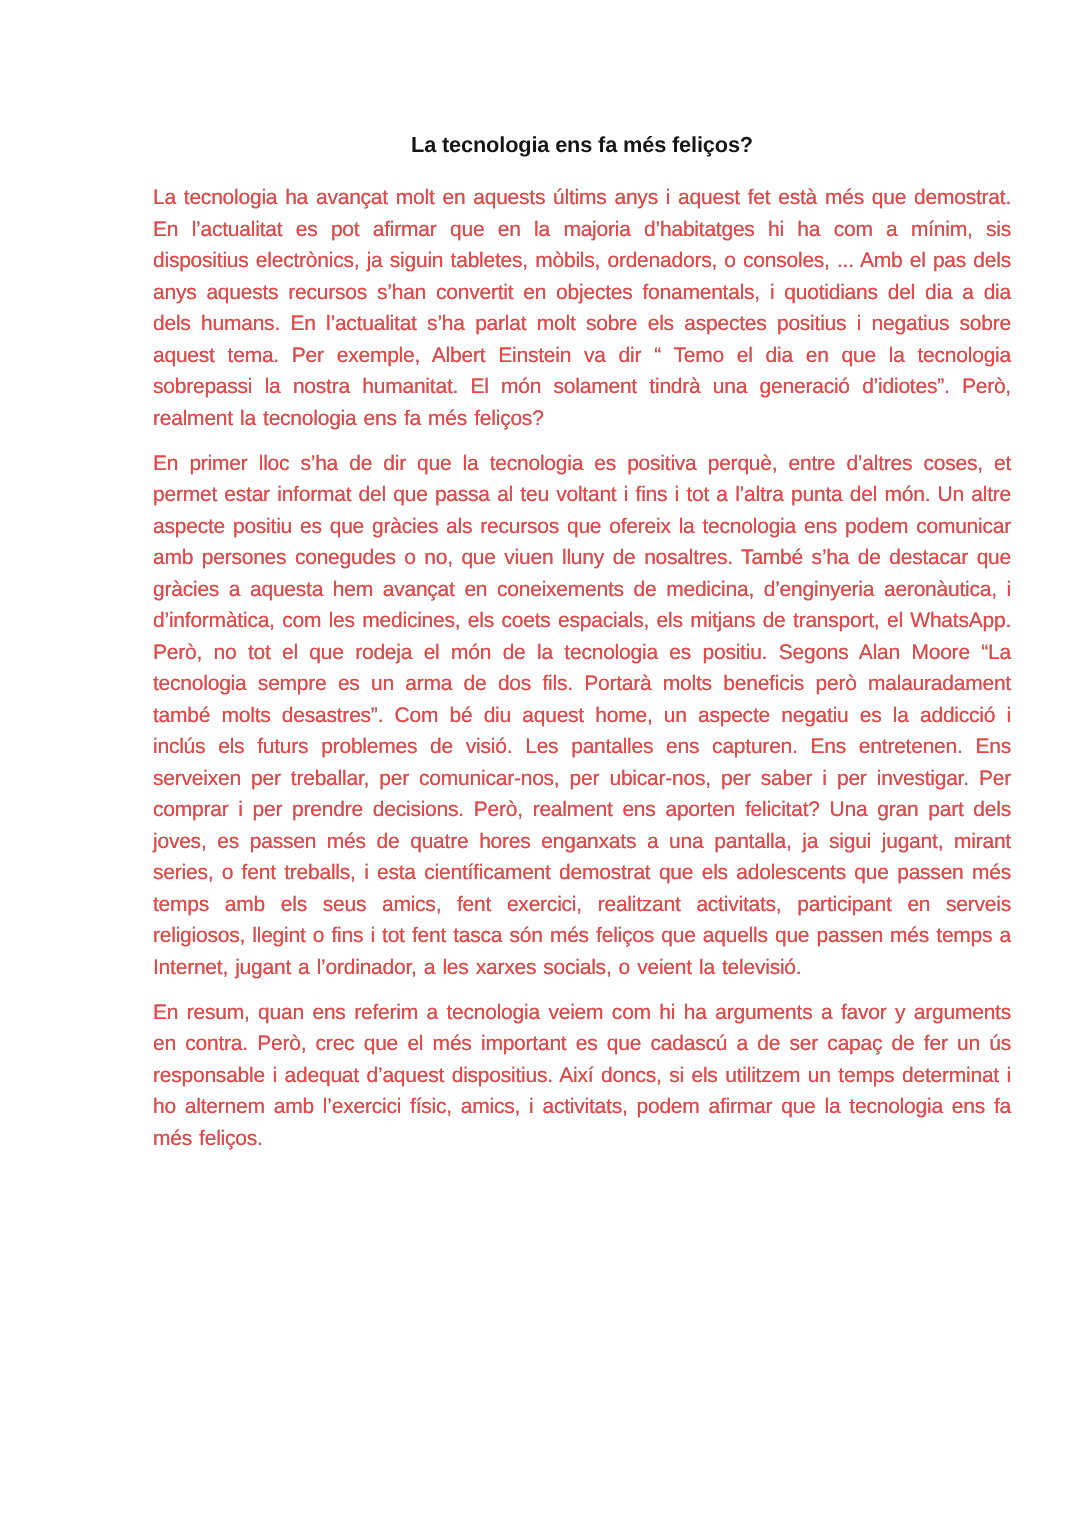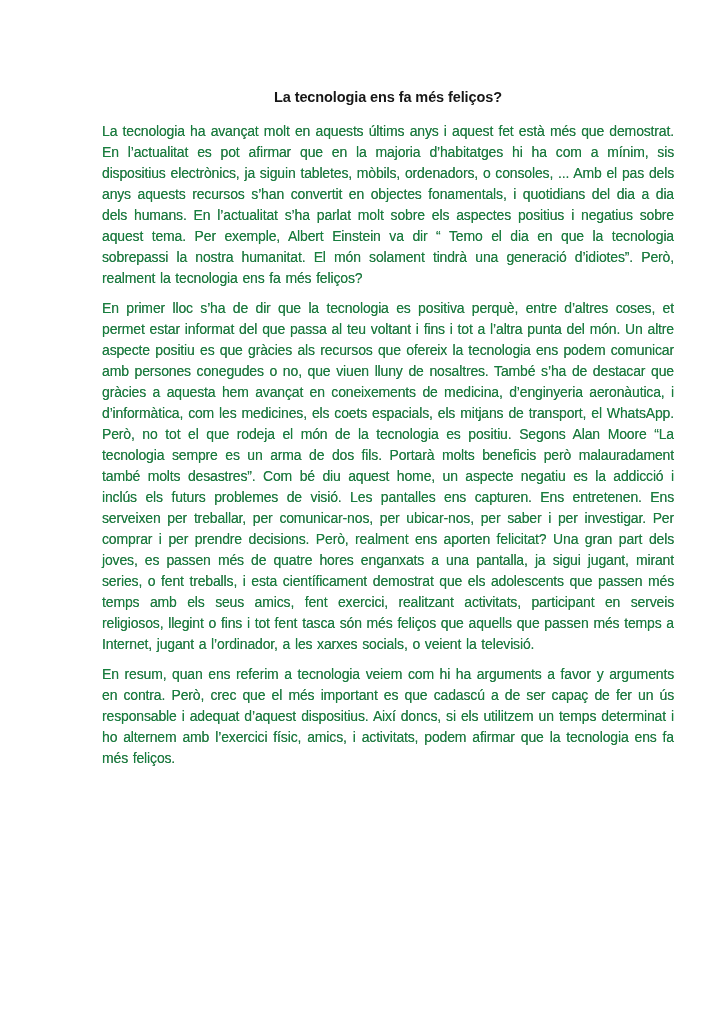--- a/index.html
+++ b/index.html
@@ -28,21 +28,21 @@
     color: #161616;
   }
   .doc-paragraph {
     margin: 0 0 9px 0;
     text-align: justify;
     text-justify: inter-word;
     font-size: 14px;
     line-height: 21px;
     letter-spacing: -0.15px;
     word-spacing: 1px;
-    color: #15803d;
+    color: #ef4444;
     text-shadow: 0 0 0.3px rgba(27,27,27,0.55);
   }
 </style>
 </head>
 <body>
 
 <div class="page">
   <h1 class="doc-title">La tecnologia ens fa més feliços?</h1>
 
   <p class="doc-paragraph">La tecnologia ha avançat molt en aquests últims anys i aquest fet està més que demostrat. En l’actualitat es pot afirmar que en la majoria d’habitatges hi ha com a mínim, sis dispositius electrònics, ja siguin tabletes, mòbils, ordenadors, o consoles, ... Amb el pas dels anys aquests recursos s’han convertit en objectes fonamentals, i quotidians del dia a dia dels humans. En l’actualitat s’ha parlat molt sobre els aspectes positius i negatius sobre aquest tema. Per exemple, Albert Einstein va dir “ Temo el dia en que la tecnologia sobrepassi la nostra humanitat. El món solament tindrà una generació d’idiotes”. Però, realment la tecnologia ens fa més feliços?</p>

